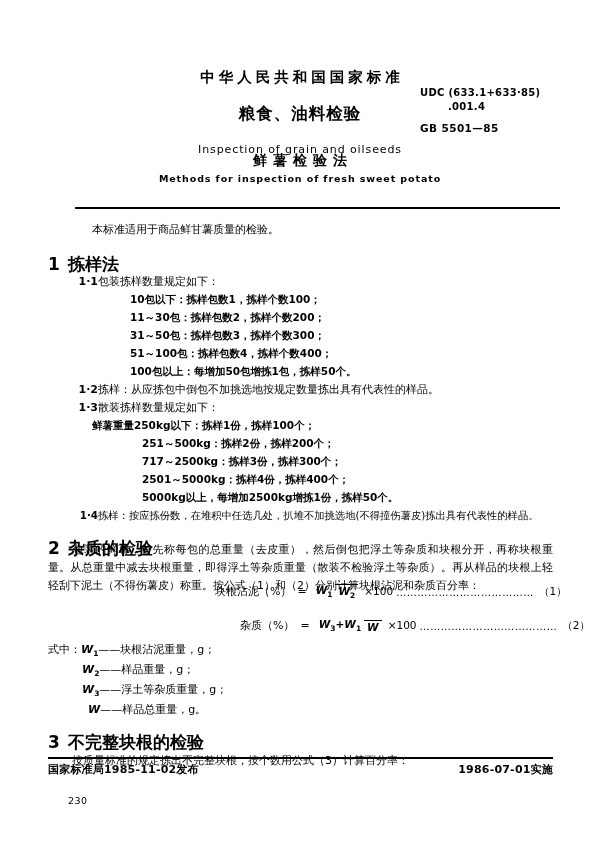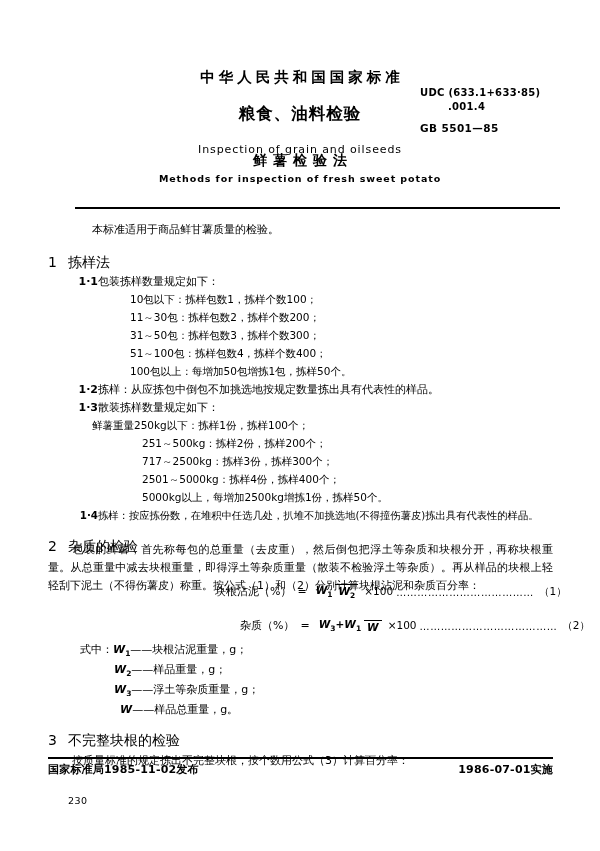--- a/index.html
+++ b/index.html
@@ -129,22 +129,22 @@
   .intro-para {
     position: absolute;
     left: 92px;
     top: 4px;
     font-size: 11px;
     white-space: nowrap;
   }
 
   .sec-head {
     position: absolute;
-    font-size: 14px;
-    font-weight: normal;
+    font-size: 17px;
+    font-weight: bold;
     white-space: nowrap;
   }
   .sec-num {
     display: inline-block;
     width: 20px;
   }
 
   .sub-item {
     position: absolute;
     font-size: 11px;
@@ -153,20 +153,21 @@
   .sub-num {
     display: inline-block;
     width: 30px;
     font-weight: bold;
     text-align: right;
   }
   .listline {
     position: absolute;
     font-size: 10.5px;
     white-space: nowrap;
+    font-weight: bold;
   }
 
   .flow-para {
     position: absolute;
     left: 48px;
     width: 505px;
     font-size: 11px;
     line-height: 1.62;
     text-align: justify;
   }
@@ -212,21 +213,20 @@
     margin: 0 3px;
     letter-spacing: 0.6px;
     font-size: 10px;
   }
   .eqnum { margin-left: 2px; font-size: 10.5px; }
 
   .where-line {
     position: absolute;
     font-size: 11px;
     white-space: nowrap;
-    margin-left: 32px;
   }
 
   
   .footer-left {
     position: absolute;
     left: 48px;
     top: 762px;
     font-size: 11px;
     font-weight: bold;
     letter-spacing: 0.2px;

